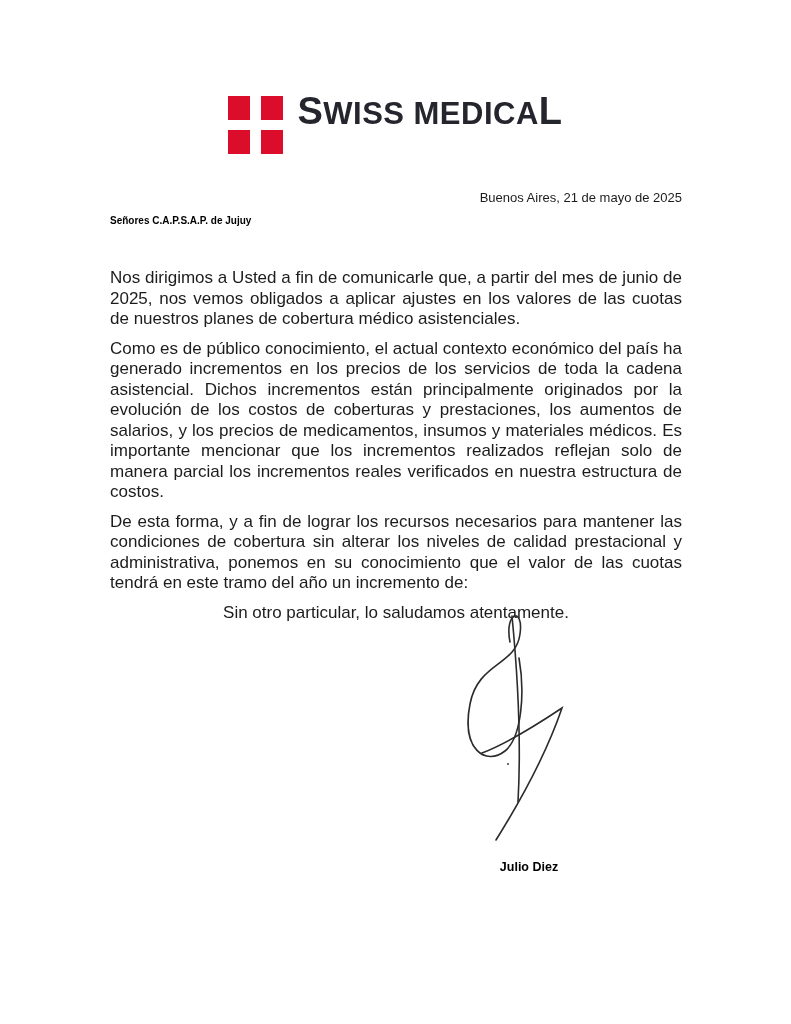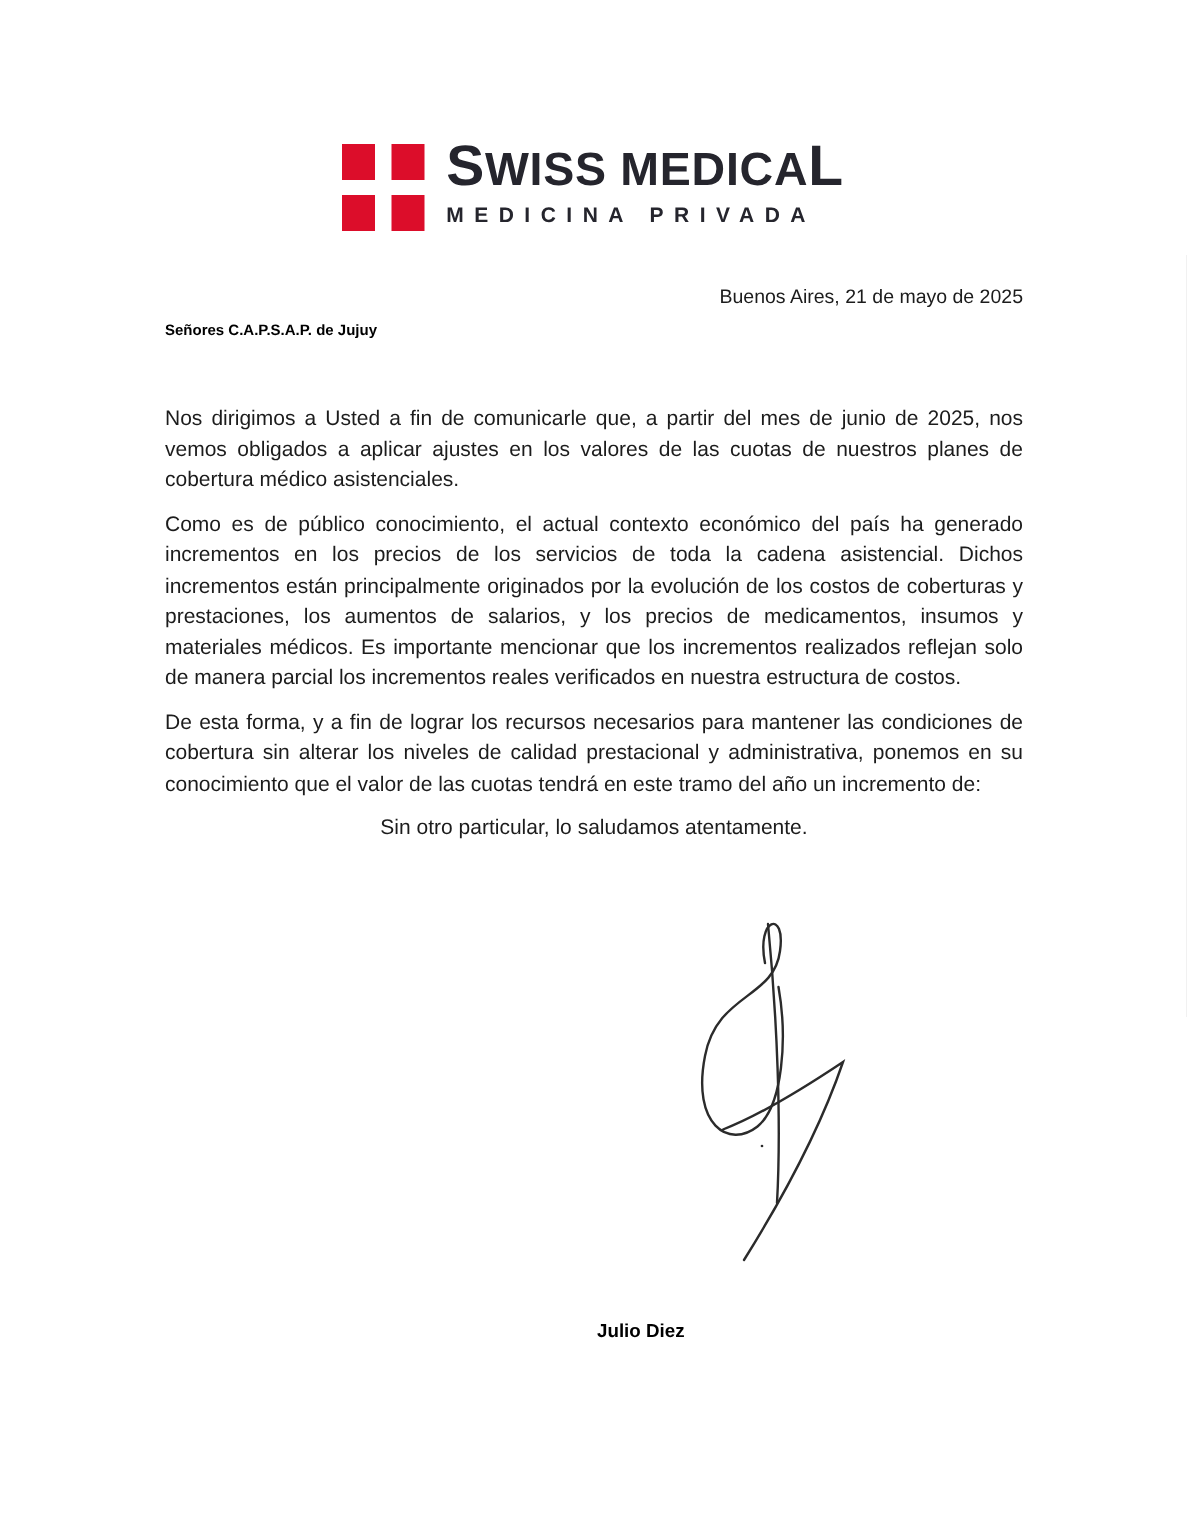--- a/index.html
+++ b/index.html
@@ -71,45 +71,45 @@
     left: 110px;
     font-size: 10px;
     font-weight: bold;
     color: #000;
   }
   .body-text {
     position: absolute;
     top: 268px;
     left: 110px;
     width: 572px;
-    font-size: 14px;
+    font-size: 17px;
     line-height: 20.5px;
     text-align: justify;
     color: #1c1c1c;
   }
   .body-text p { margin-bottom: 9px; }
   .body-text p:last-child { text-align: center; }
 
   
   .signature-scribble {
     position: absolute;
     top: 600px;
     left: 448px;
     width: 124px;
     height: 248px;
   }
   .signer {
     position: absolute;
     top: 860px;
     left: 398px;
     width: 262px;
+    text-align: center;
     font-size: 12.5px;
     font-weight: bold;
     color: #000;
-    margin-top: 20px;
   }
   .signer div { margin-bottom: 12px; white-space: pre-wrap; }
 </style>
 </head>
 <body>
 
 <div class="page">
 
   <div class="logo">
     <div class="logo-squares">
@@ -119,21 +119,20 @@
       <span></span>
     </div>
     <div class="logo-text">
       <div class="wordmark">
         <span class="big">S</span>
           <span class="small">WISS</span>
           <span class="gap"></span>
           <span class="small">MEDICA</span>
           <span class="big">L</span>
       </div>
-      <div class="tagline">MEDICINA PRIVADA</div>
     </div>
   </div>
 
   <div class="dateline">Buenos Aires, 21 de mayo de 2025</div>
 
   <div class="addressee">Señores C.A.P.S.A.P. de Jujuy</div>
 
   <div class="body-text">
     <p>Nos dirigimos a Usted a fin de comunicarle que, a partir del mes de junio de 2025, nos vemos obligados a aplicar ajustes en los valores de las cuotas de nuestros planes de cobertura médico asistenciales.</p>
     <p>Como es de público conocimiento, el actual contexto económico del país ha generado incrementos en los precios de los servicios de toda la cadena asistencial. Dichos incrementos están principalmente originados por la evolución de los costos de coberturas y prestaciones, los aumentos de salarios, y los precios de medicamentos, insumos y materiales médicos. Es importante mencionar que los incrementos realizados reflejan solo de manera parcial los incrementos reales verificados en nuestra estructura de costos.</p>

